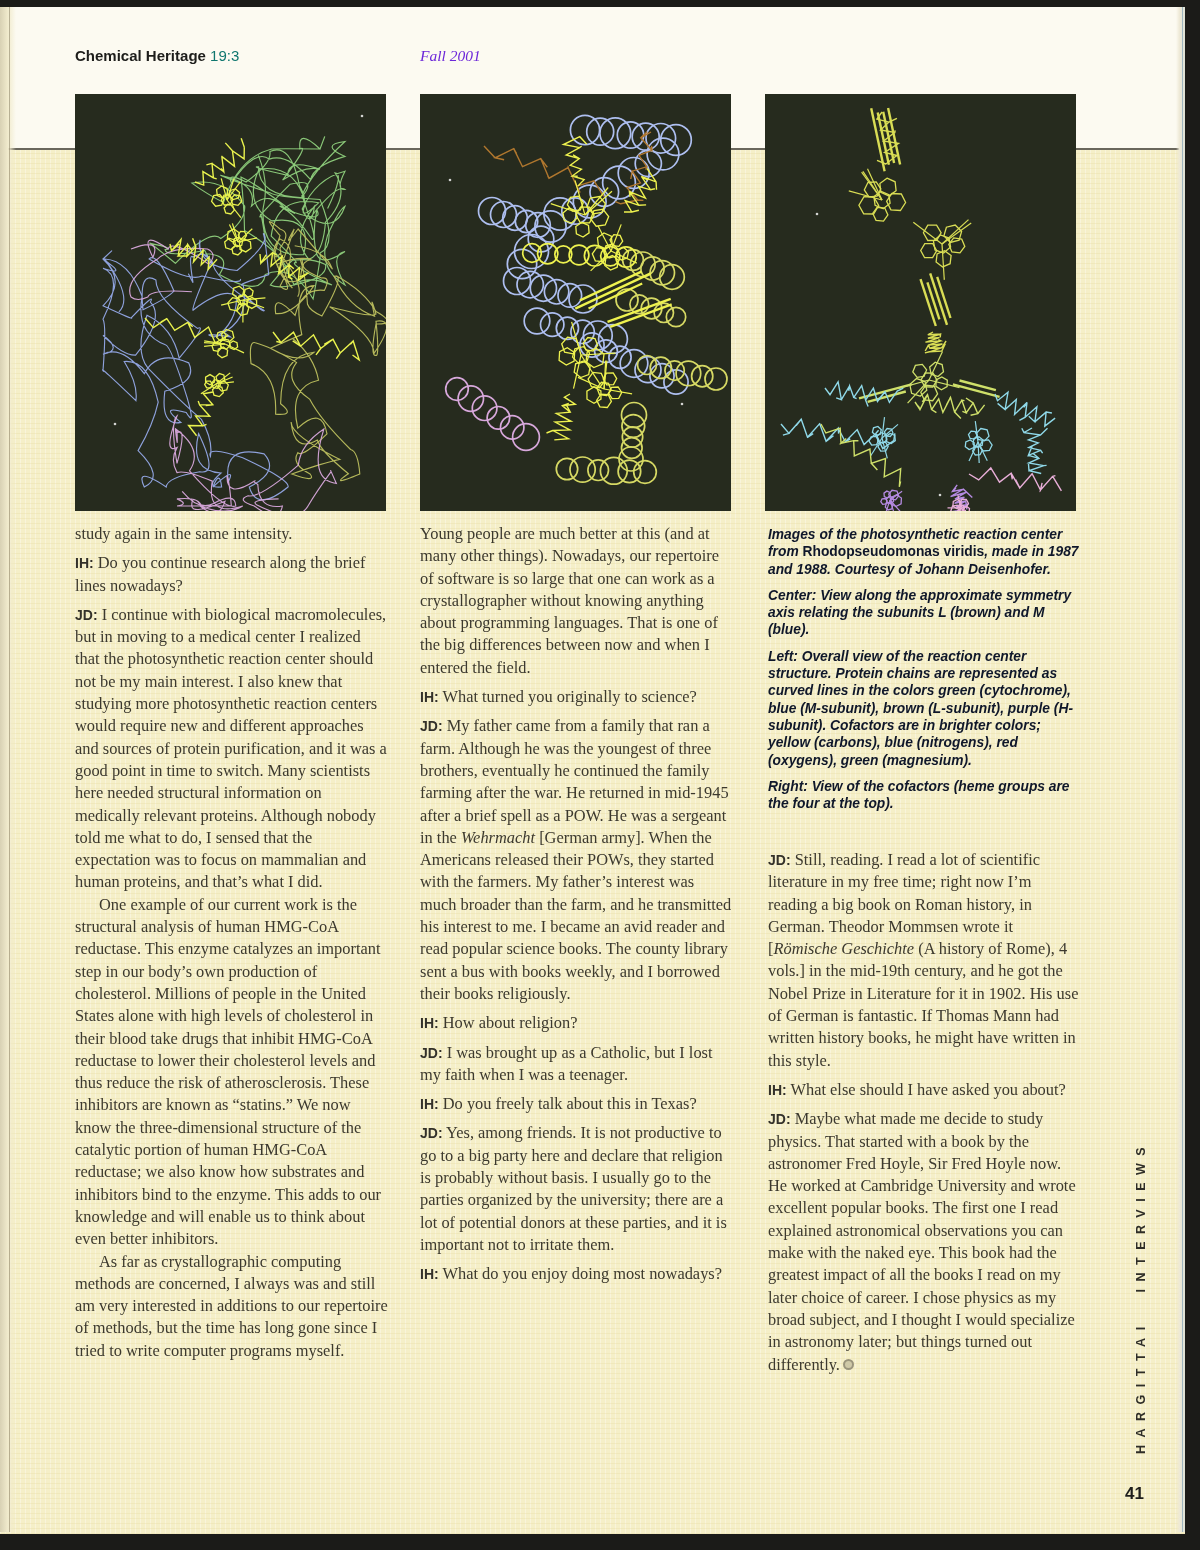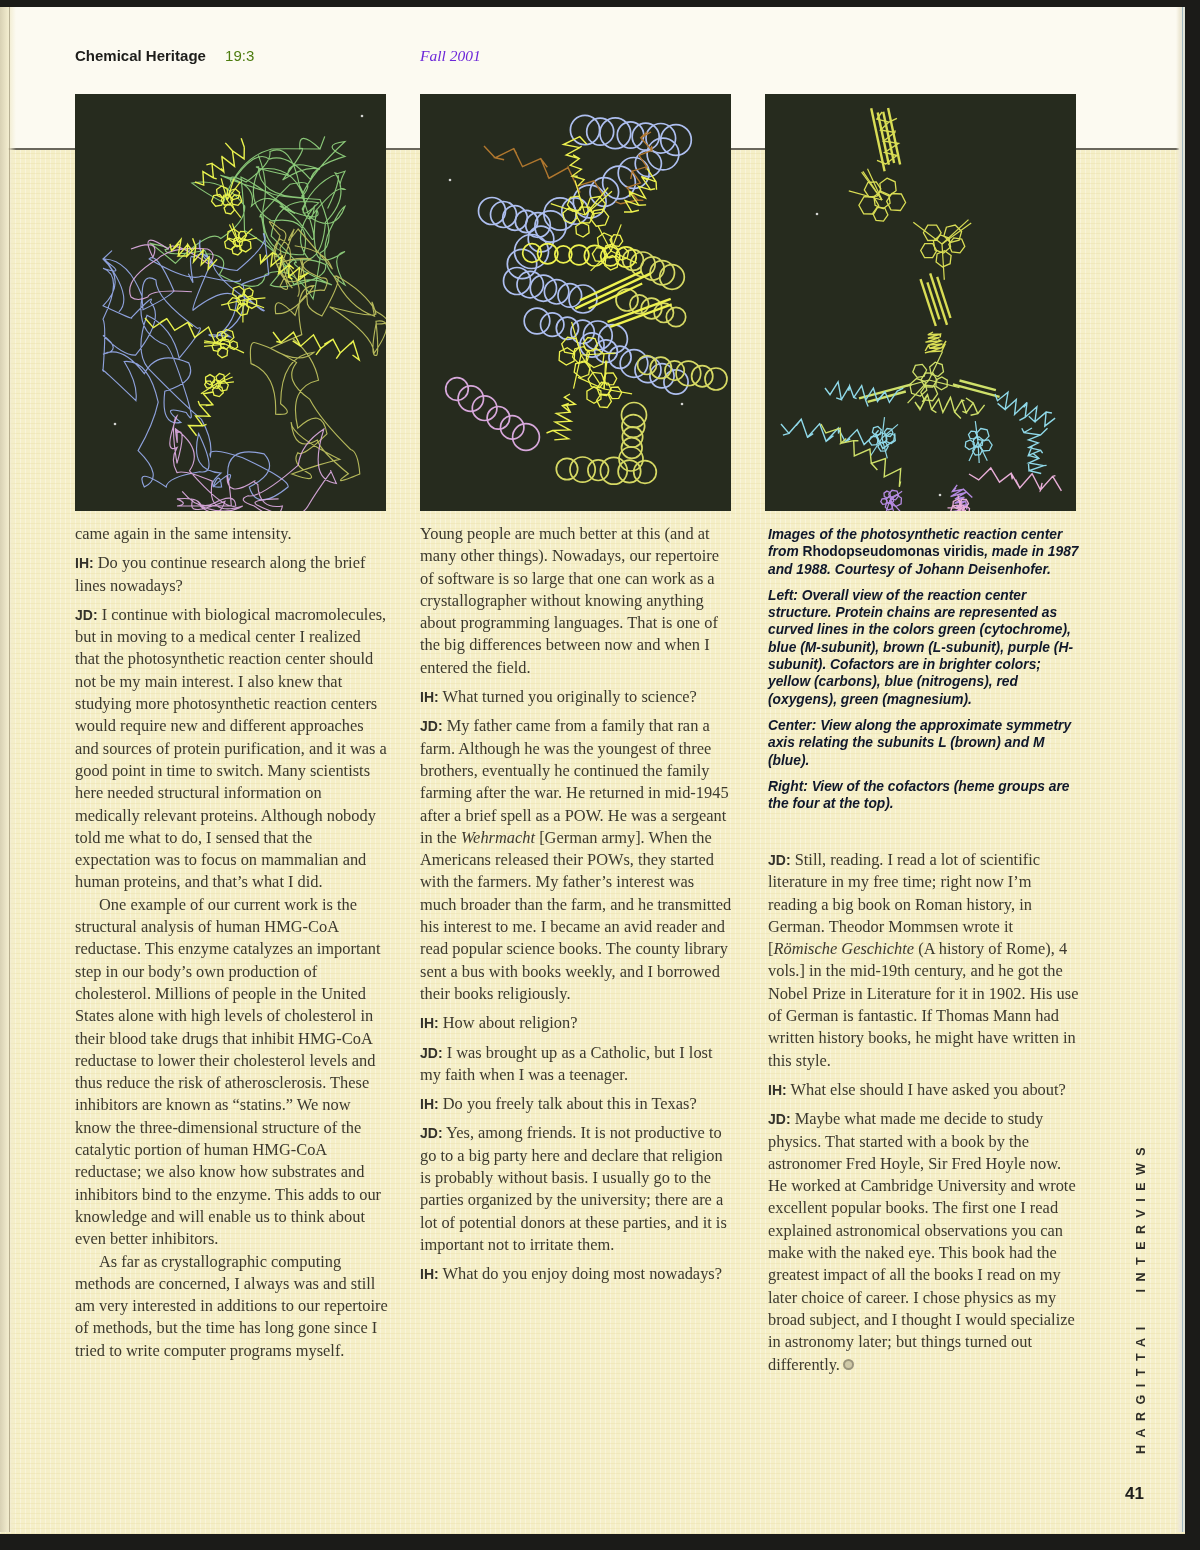--- a/index.html
+++ b/index.html
@@ -13,21 +13,21 @@
            repeating-linear-gradient(90deg, rgba(252,249,238,.5) 0 1px, rgba(0,0,0,0) 1px 5px);}
   .edge-left{position:absolute;left:0;top:0;width:16px;height:100%;
              background:linear-gradient(90deg,#d8d1b4,#f1ebcd 50%,rgba(255,255,255,0));}
   .edge-left::after{content:'';position:absolute;left:9px;top:0;bottom:0;width:1px;background:rgba(110,100,70,.45);}
   .edge-right{position:absolute;left:1176px;top:0;width:9px;height:100%;
               background:linear-gradient(90deg,rgba(255,255,255,0),#eee9d6 40%,#dfe3d9);}
   .edge-right::after{content:'';position:absolute;left:6px;top:0;bottom:0;width:1px;background:#9fb6c0;}
 
   .hdr-left{position:absolute;left:75px;top:40px;font-size:15px;color:#1d1d1b;}
   .hdr-left .mag{font-weight:bold;}
-  .hdr-left .issue{font-weight:normal;color:#4d7c0f;margin-left:15px;}
+  .hdr-left .issue{font-weight:normal;color:#0f766e;}
   .hdr-date{position:absolute;left:420px;top:40px;font:italic 15.5px "Liberation Serif",serif;color:#6d28d9;}
 
   .figure{position:absolute;top:87px;width:311px;height:417px;}
   .figure svg{display:block;width:311px;height:417px;}
   #fig1{left:75px}#fig2{left:420px}#fig3{left:765px}
 
   .col{position:absolute;top:516px;width:313px;
        font:16.4px/22.3px "Liberation Serif",serif;color:#3c392e;text-align:left;}
   #col1{left:75px}
   #col2{left:420px}
@@ -367,40 +367,40 @@
           <line x1="196" y1="414" x2="192.9" y2="400.9" stroke="#e8aed8" stroke-width="1.2"></line>
           <line x1="196" y1="414" x2="182.5" y2="413.9" stroke="#e8aed8" stroke-width="1.2"></line>
           <line x1="196" y1="414" x2="206.0" y2="423.1" stroke="#e8aed8" stroke-width="1.2"></line>
           <line x1="196" y1="414" x2="187.9" y2="424.8" stroke="#e8aed8" stroke-width="1.2"></line>
           <circle cx="175" cy="401" r="1.3" fill="#ffffff" opacity="0.8"></circle>
           <circle cx="52" cy="120" r="1.3" fill="#ffffff" opacity="0.8"></circle>
         </svg>
       </div>
 
     <div class="col" id="col1">
-        <p class="para"><span>came again in the same intensity.</span></p>
+        <p class="para"><span>study again in the same intensity.</span></p>
         <p class="para gap"><span class="run-tag">IH:</span><span> Do you continue research along the brief lines nowadays?</span></p>
         <p class="para gap"><span class="run-tag">JD:</span><span> I continue with biological macromolecules, but in moving to a medical center I realized that the photosynthetic reaction center should not be my main interest. I also knew that studying more photosynthetic reaction centers would require new and different approaches and sources of protein purification, and it was a good point in time to switch. Many scientists here needed structural information on medically relevant proteins. Although nobody told me what to do, I sensed that the expectation was to focus on mammalian and human proteins, and that’s what I did.</span></p>
         <p class="para indent"><span>One example of our current work is the structural analysis of human HMG-CoA reductase. This enzyme catalyzes an important step in our body’s own production of cholesterol. Millions of people in the United States alone with high levels of cholesterol in their blood take drugs that inhibit HMG-CoA reductase to lower their cholesterol levels and thus reduce the risk of atherosclerosis. These inhibitors are known as “statins.” We now know the three-dimensional structure of the catalytic portion of human HMG-CoA reductase; we also know how substrates and inhibitors bind to the enzyme. This adds to our knowledge and will enable us to think about even better inhibitors.</span></p>
         <p class="para indent"><span>As far as crystallographic computing methods are concerned, I always was and still am very interested in additions to our repertoire of methods, but the time has long gone since I tried to write computer programs myself.</span></p>
       </div>
     <div class="col" id="col2">
         <p class="para"><span>Young people are much better at this (and at many other things). Nowadays, our repertoire of software is so large that one can work as a crystallographer without knowing anything about programming languages. That is one of the big differences between now and when I entered the field.</span></p>
         <p class="para gap"><span class="run-tag">IH:</span><span> What turned you originally to science?</span></p>
         <p class="para gap"><span class="run-tag">JD:</span><span> My father came from a family that ran a farm. Although he was the youngest of three brothers, eventually he continued the family farming after the war. He returned in mid-1945 after a brief spell as a POW. He was a sergeant in the </span><span class="run-i">Wehrmacht</span><span> [German army]. When the Americans released their POWs, they started with the farmers. My father’s interest was much broader than the farm, and he transmitted his interest to me. I became an avid reader and read popular science books. The county library sent a bus with books weekly, and I borrowed their books religiously.</span></p>
         <p class="para gap"><span class="run-tag">IH:</span><span> How about religion?</span></p>
         <p class="para gap"><span class="run-tag">JD:</span><span> I was brought up as a Catholic, but I lost my faith when I was a teenager.</span></p>
         <p class="para gap"><span class="run-tag">IH:</span><span> Do you freely talk about this in Texas?</span></p>
         <p class="para gap"><span class="run-tag">JD:</span><span> Yes, among friends. It is not productive to go to a big party here and declare that religion is probably without basis. I usually go to the parties organized by the university; there are a lot of potential donors at these parties, and it is important not to irritate them.</span></p>
         <p class="para gap"><span class="run-tag">IH:</span><span> What do you enjoy doing most nowadays?</span></p>
       </div>
     <div class="caption" id="caption">
         <p><span>Images of the photosynthetic reaction center from </span><span class="cap-roman">Rhodopseudomonas viridis</span><span>, made in 1987 and 1988. Courtesy of Johann Deisenhofer.</span></p>
+        <p><span>Center: View along the approximate symmetry axis relating the subunits L (brown) and M (blue).</span></p>
         <p><span>Left: Overall view of the reaction center structure. Protein chains are represented as curved lines in the colors green (cytochrome), blue (M-subunit), brown (L-subunit), purple (H-subunit). Cofactors are in brighter colors; yellow (carbons), blue (nitrogens), red (oxygens), green (magnesium).</span></p>
-        <p><span>Center: View along the approximate symmetry axis relating the subunits L (brown) and M (blue).</span></p>
         <p><span>Right: View of the cofactors (heme groups are the four at the top).</span></p>
       </div>
     <div class="col" id="col3">
         <p class="para"><span class="run-tag">JD:</span><span> Still, reading. I read a lot of scientific literature in my free time; right now I’m reading a big book on Roman history, in German. Theodor Mommsen wrote it [</span><span class="run-i">Römische Geschichte</span><span> (A history of Rome), 4 vols.] in the mid-19th century, and he got the Nobel Prize in Literature for it in 1902. His use of German is fantastic. If Thomas Mann had written history books, he might have written in this style.</span></p>
         <p class="para gap"><span class="run-tag">IH:</span><span> What else should I have asked you about?</span></p>
         <p class="para gap"><span class="run-tag">JD:</span><span> Maybe what made me decide to study physics. That started with a book by the astronomer Fred Hoyle, Sir Fred Hoyle now. He worked at Cambridge University and wrote excellent popular books. The first one I read explained astronomical observations you can make with the naked eye. This book had the greatest impact of all the books I read on my later choice of career. I chose physics as my broad subject, and I thought I would specialize in astronomy later; but things turned out differently.</span><span class="end-mark"></span></p>
       </div>
 
     <div class="vert">HARGITTAI INTERVIEWS</div>
     <div class="pagenum">41</div>

